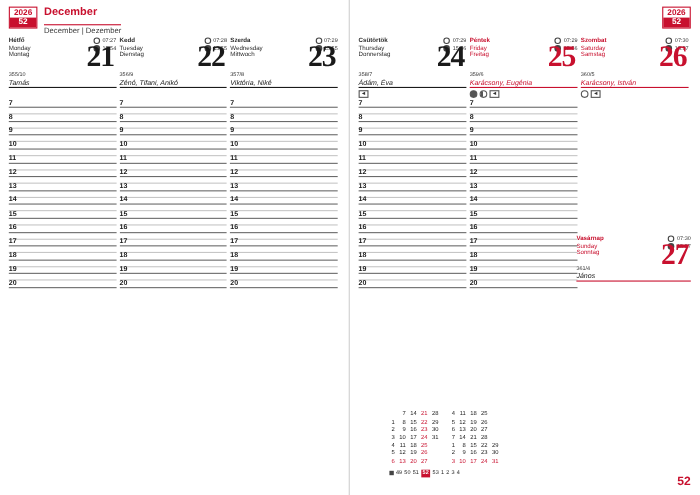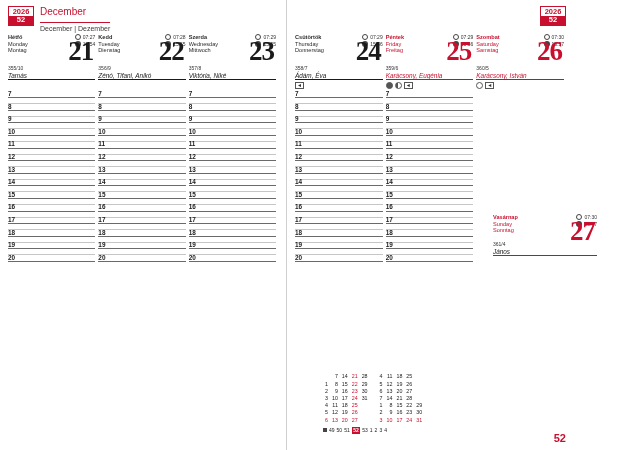--- a/index.html
+++ b/index.html
@@ -11,21 +11,21 @@
     color: #1a1a1a;
     overflow: hidden;
   }
   .page {
     position: relative;
     width: 636px; height: 450px;
     display: flex;
   }
   .leaf {
     position: relative;
-    width: 287px; height: 450px;
+    width: 318px; height: 450px;
     padding: 6px 8px 12px 8px;
   }
   .leaf.left { border-right: 1px solid #cfcfcf; }
 
   
   .topbar {
     display: flex;
     align-items: flex-start;
     gap: 6px;
     height: 26px;
@@ -41,21 +41,21 @@
   .yearbox .yr {
     font-size: 7.5px; font-weight: bold; color: #c8102e;
     padding: 1px 0 0 0; display:block;
   }
   .yearbox .wk {
     font-size: 7.5px; font-weight: bold; color: #ffffff;
     background: #c8102e; display:block; padding: 0.5px 0;
   }
   .monthtitle { padding-top: 0px; }
   .monthtitle .m1 {
-    font-size: 10px; font-weight: normal; color: #c8102e;
+    font-size: 10px; font-weight: bold; color: #c8102e;
     line-height: 11px;
   }
   .monthtitle .m2 {
     font-size: 7px; color: #3a3a3a; line-height: 9px;
     border-top: 1px solid #c8102e; padding-top: 1px; margin-top: 0px;
     display: inline-block;
   }
 
   
   .cols { display: flex; margin-top: 2px; }

